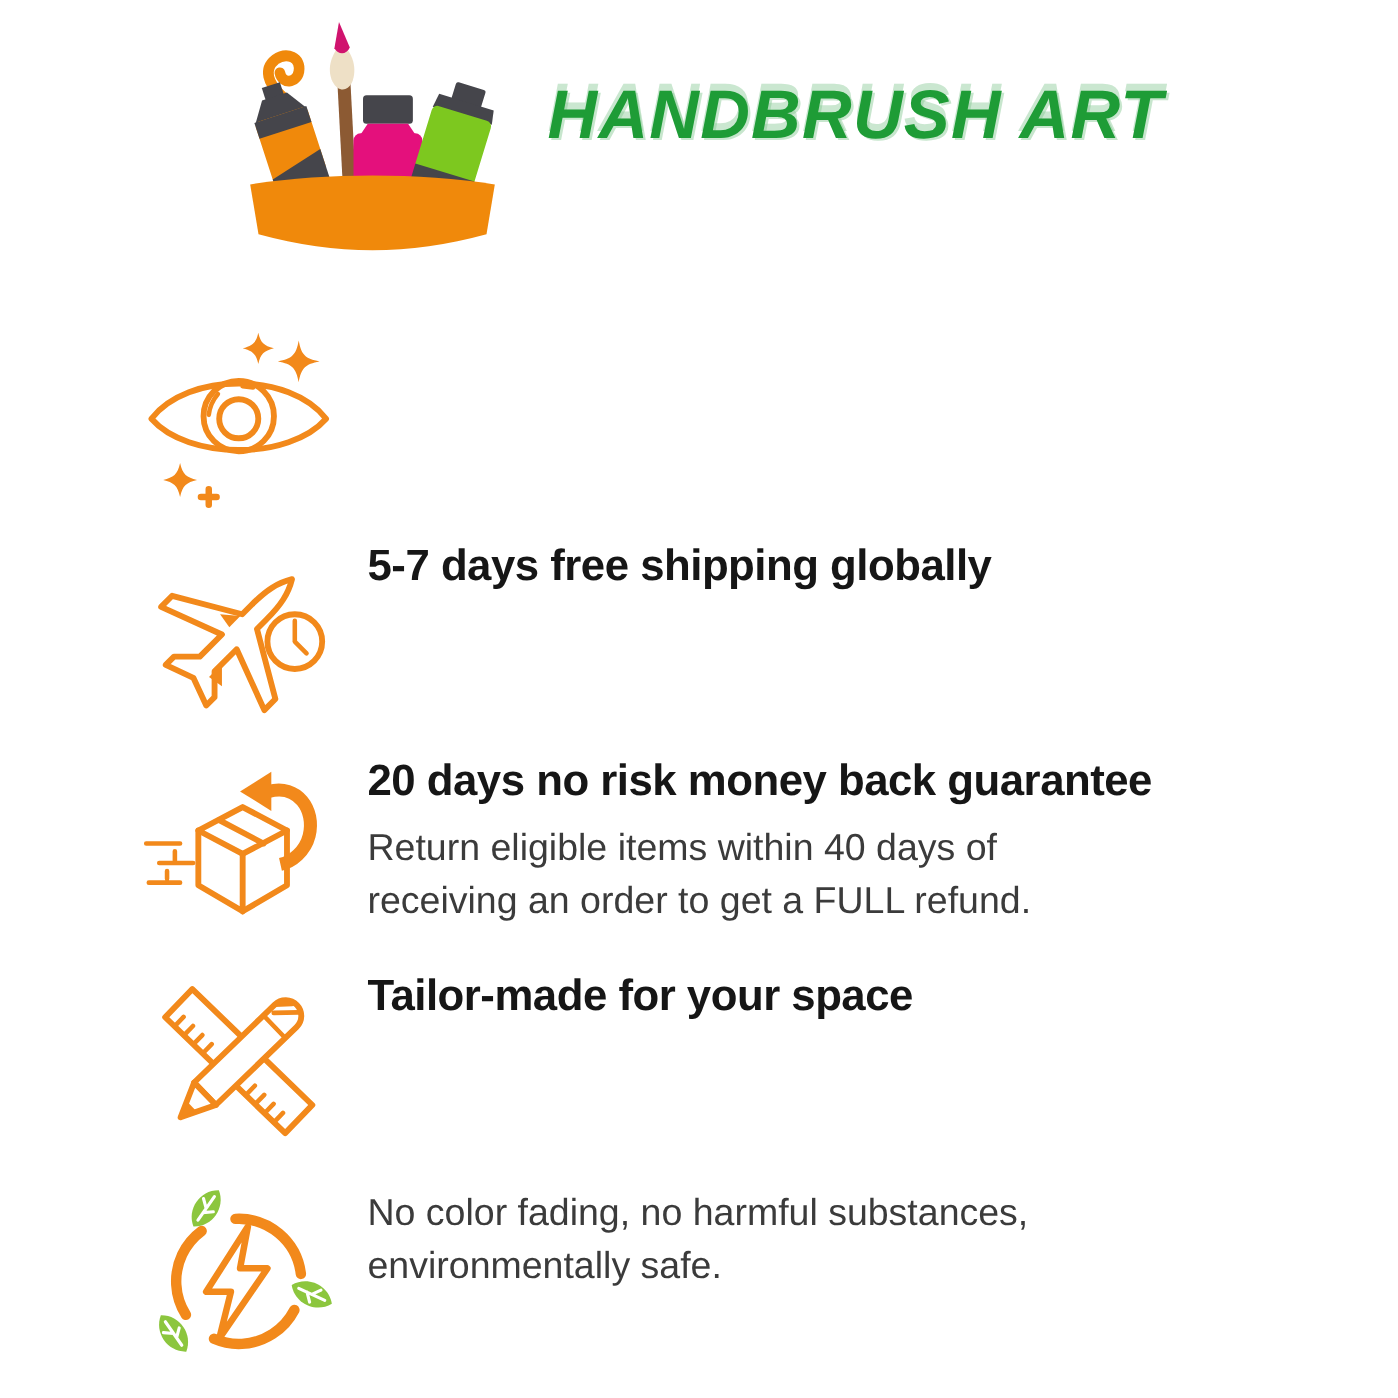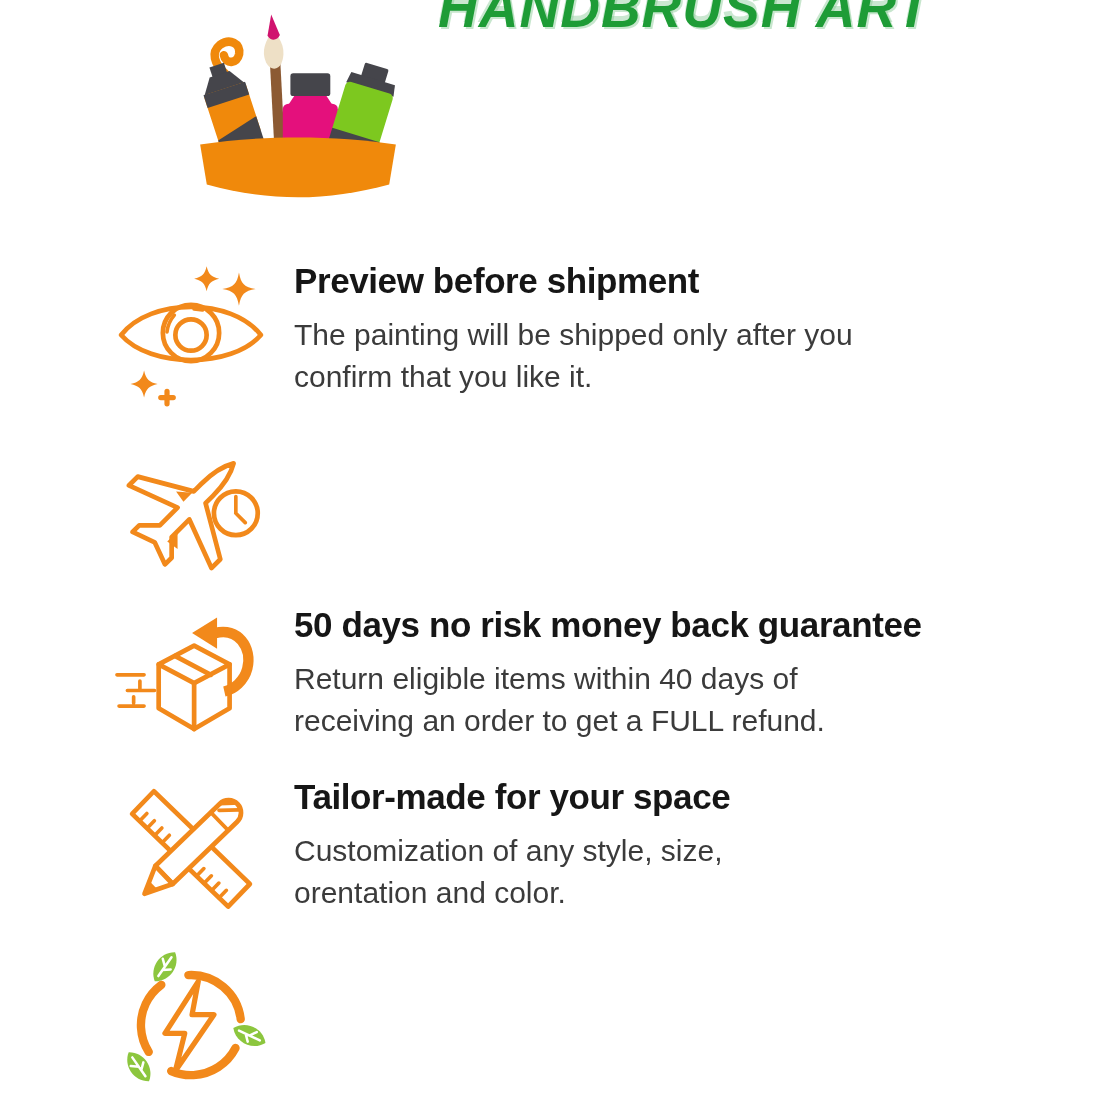--- a/index.html
+++ b/index.html
@@ -1,20 +1,20 @@
 <!DOCTYPE html>
 <html><head>
 <meta charset="utf-8">
 <style>
   html,body{margin:0;padding:0;background:#ffffff;}
   body{width:1118px;height:1118px;overflow:hidden;font-family:"Liberation Sans",sans-serif;}
   .page{position:relative;width:1118px;height:1118px;background:#ffffff;}
 
   
-  .header{display:flex;padding:14px 0 0 184px;height:192px;}
+  .header{display:flex;align-items:center;padding:14px 0 0 184px;height:192px;}
   .logo-svg{width:228px;height:186px;flex:none;}
   .brand-name{
     margin-left:26px;margin-top:-38px;
     font-size:55px;font-weight:bold;font-style:italic;
     letter-spacing:1px;color:#1E9C36;white-space:nowrap;
     text-shadow:0 -5px 0 rgba(138,201,150,0.45), 2px 2px 0 rgba(30,156,54,0.25);
   }
 
   
   .features{padding:56px 0 0 108px;}
@@ -81,75 +81,69 @@
         <path class="oi" d="M8,70 C36,34 114,34 142,70 C114,102 36,102 8,70 Z"></path>
         <circle class="oi" cx="75" cy="68" r="27"></circle>
         <circle class="oi" cx="75" cy="70" r="15"></circle>
         <path class="oi-thin" d="M59,51 A30,30 0 0 0 52,67"></path>
         <path class="oi-thin" d="M78,45 L86,46"></path>
         <path class="of" d="M90,4 C91.8,11.8 94.2,13.8 102,16 C94.2,18.2 91.8,20.2 90,28 C88.2,20.2 85.8,18.2 78,16 C85.8,13.8 88.2,11.8 90,4 Z"></path>
         <path class="of" d="M121,10 C123,21 126,24 137,26 C126,28 123,31 121,42 C119,31 116,28 105,26 C116,24 119,21 121,10 Z"></path>
         <path class="of" d="M30,104 C32,113 35,115 43,117 C35,119 32,121 30,130 C28,121 25,119 17,117 C25,115 28,113 30,104 Z"></path>
         <path class="oi" d="M52,124 L52,136 M46,130 L58,130" style="stroke-width:5"></path>
       </svg>
-      <div class="ftext">
-        <h2 class="ftitle">Preview before shipment</h2>
-        <p class="fdesc">The painting will be shipped only after you
-confirm that you like it.</p>
-      </div>
     </div>
 
     <div class="feature">
       <svg class="ficon" viewBox="0 0 150 140" aria-hidden="true">
         <g transform="rotate(45 72 72)">
           <path class="oi" d="M72,10 C78,20 80,30 80,46 L80,56 L128,84 L128,96 L80,78 L80,102 L94,116 L94,125 L72,117 L50,125 L50,116 L64,102 L64,78 L16,96 L16,84 L64,56 L64,46 C64,30 66,20 72,10 Z"></path>
           <polygon class="of" points="64,58 52,68 64,70"></polygon>
           <polygon class="of" points="80,94 92,106 80,108"></polygon>
         </g>
         <circle cx="118" cy="76" r="21" fill="#ffffff" stroke="#F2891B" stroke-width="4.5"></circle>
         <path class="oi-thin" d="M118,76 L118,60 M118,76 L127,85"></path>
       </svg>
       <div class="ftext">
+        <h2 class="ftitle">5-7 days free shipping globally</h2>
       </div>
     </div>
 
     <div class="feature">
       <svg class="ficon" viewBox="0 0 150 140" aria-hidden="true">
         <path d="M98,26 C120,20 134,40 129,60 C126,72 116,80 107,82" fill="none" stroke="#F2891B" stroke-width="10" stroke-linecap="butt"></path>
         <polygon class="of" points="76,26 100,11 100,41"></polygon>
         <path class="oi" d="M44,56 L78,38 L112,56 L78,74 Z"></path>
         <path class="oi" d="M60,48 L94,66"></path>
         <path class="oi" d="M44,56 L44,98 L78,118 L78,74"></path>
         <path class="oi" d="M112,56 L112,98 L78,118"></path>
         <path class="oi-thin" d="M4,66 L30,66 M14,81 L40,81 M6,96 L30,96 M26,72 L26,79 M20,87 L20,93"></path>
       </svg>
       <div class="ftext">
-        <h2 class="ftitle">50 days no risk money back guarantee</h2>
+        <h2 class="ftitle">20 days no risk money back guarantee</h2>
         <p class="fdesc">Return eligible items within 40 days of
 receiving an order to get a FULL refund.</p>
       </div>
     </div>
 
     <div class="feature">
       <svg class="ficon" viewBox="0 0 150 140" aria-hidden="true">
         <g transform="translate(75,68) rotate(-46)">
           <rect class="ow" x="-15" y="-64" width="30" height="128"></rect>
           <path class="oi-thin" d="M-15,-54 L-5,-54 M-15,-44 L-5,-44 M-15,-34 L-5,-34 M-15,-24 L-5,-24 M-15,22 L-5,22 M-15,32 L-5,32 M-15,42 L-5,42 M-15,52 L-5,52"></path>
         </g>
         <g transform="translate(75,68) rotate(46)">
           <path class="ow" d="M-12,36 L-12,-50 A12,12 0 0 1 12,-50 L12,36 Z"></path>
           <path class="oi-thin" d="M-12,-38 L12,-38 M-3,-60 L-12,-50 M5,-59 L-8,-45"></path>
           <path class="ow" d="M-12,36 L0,62 L12,36 Z"></path>
           <path class="of" d="M-4,50 L0,62 L4,50 Z"></path>
         </g>
       </svg>
       <div class="ftext">
         <h2 class="ftitle">Tailor-made for your space</h2>
-        <p class="fdesc">Customization of any style, size,
-orentation and color.</p>
       </div>
     </div>
 
     <div class="feature">
       <svg class="ficon" viewBox="0 0 150 140" aria-hidden="true">
         <circle cx="75" cy="72" r="48" fill="none" stroke="#F2891B" stroke-width="8" stroke-linecap="round" stroke-dasharray="72 28.6" transform="rotate(-93 75 72)"></circle>
         <path d="M82,30 L50,80 L69,80 L60,116 L97,62 L76,62 Z" fill="none" stroke="#F2891B" stroke-width="5" stroke-linejoin="round" stroke-linecap="round"></path>
         <g transform="translate(50,16) rotate(35)">
           <path class="leaf" d="M0,-17 C12,-9 12,9 0,17 C-12,9 -12,-9 0,-17 Z"></path>
           <path class="vein" d="M0,-11 L0,11 M0,0 L-6,-5 M0,4 L6,-1"></path>
@@ -157,17 +151,19 @@
         <g transform="translate(131,82) rotate(115)">
           <path class="leaf" d="M0,-17 C12,-9 12,9 0,17 C-12,9 -12,-9 0,-17 Z"></path>
           <path class="vein" d="M0,-11 L0,11 M0,0 L-6,-5 M0,4 L6,-1"></path>
         </g>
         <g transform="translate(25,112) rotate(-35)">
           <path class="leaf" d="M0,-17 C12,-9 12,9 0,17 C-12,9 -12,-9 0,-17 Z"></path>
           <path class="vein" d="M0,-11 L0,11 M0,0 L-6,-5 M0,4 L6,-1"></path>
         </g>
       </svg>
       <div class="ftext">
+        <p class="fdesc">No color fading, no harmful substances,
+environmentally safe.</p>
       </div>
     </div>
 
   </div>
 </div>
 
 </body></html>

